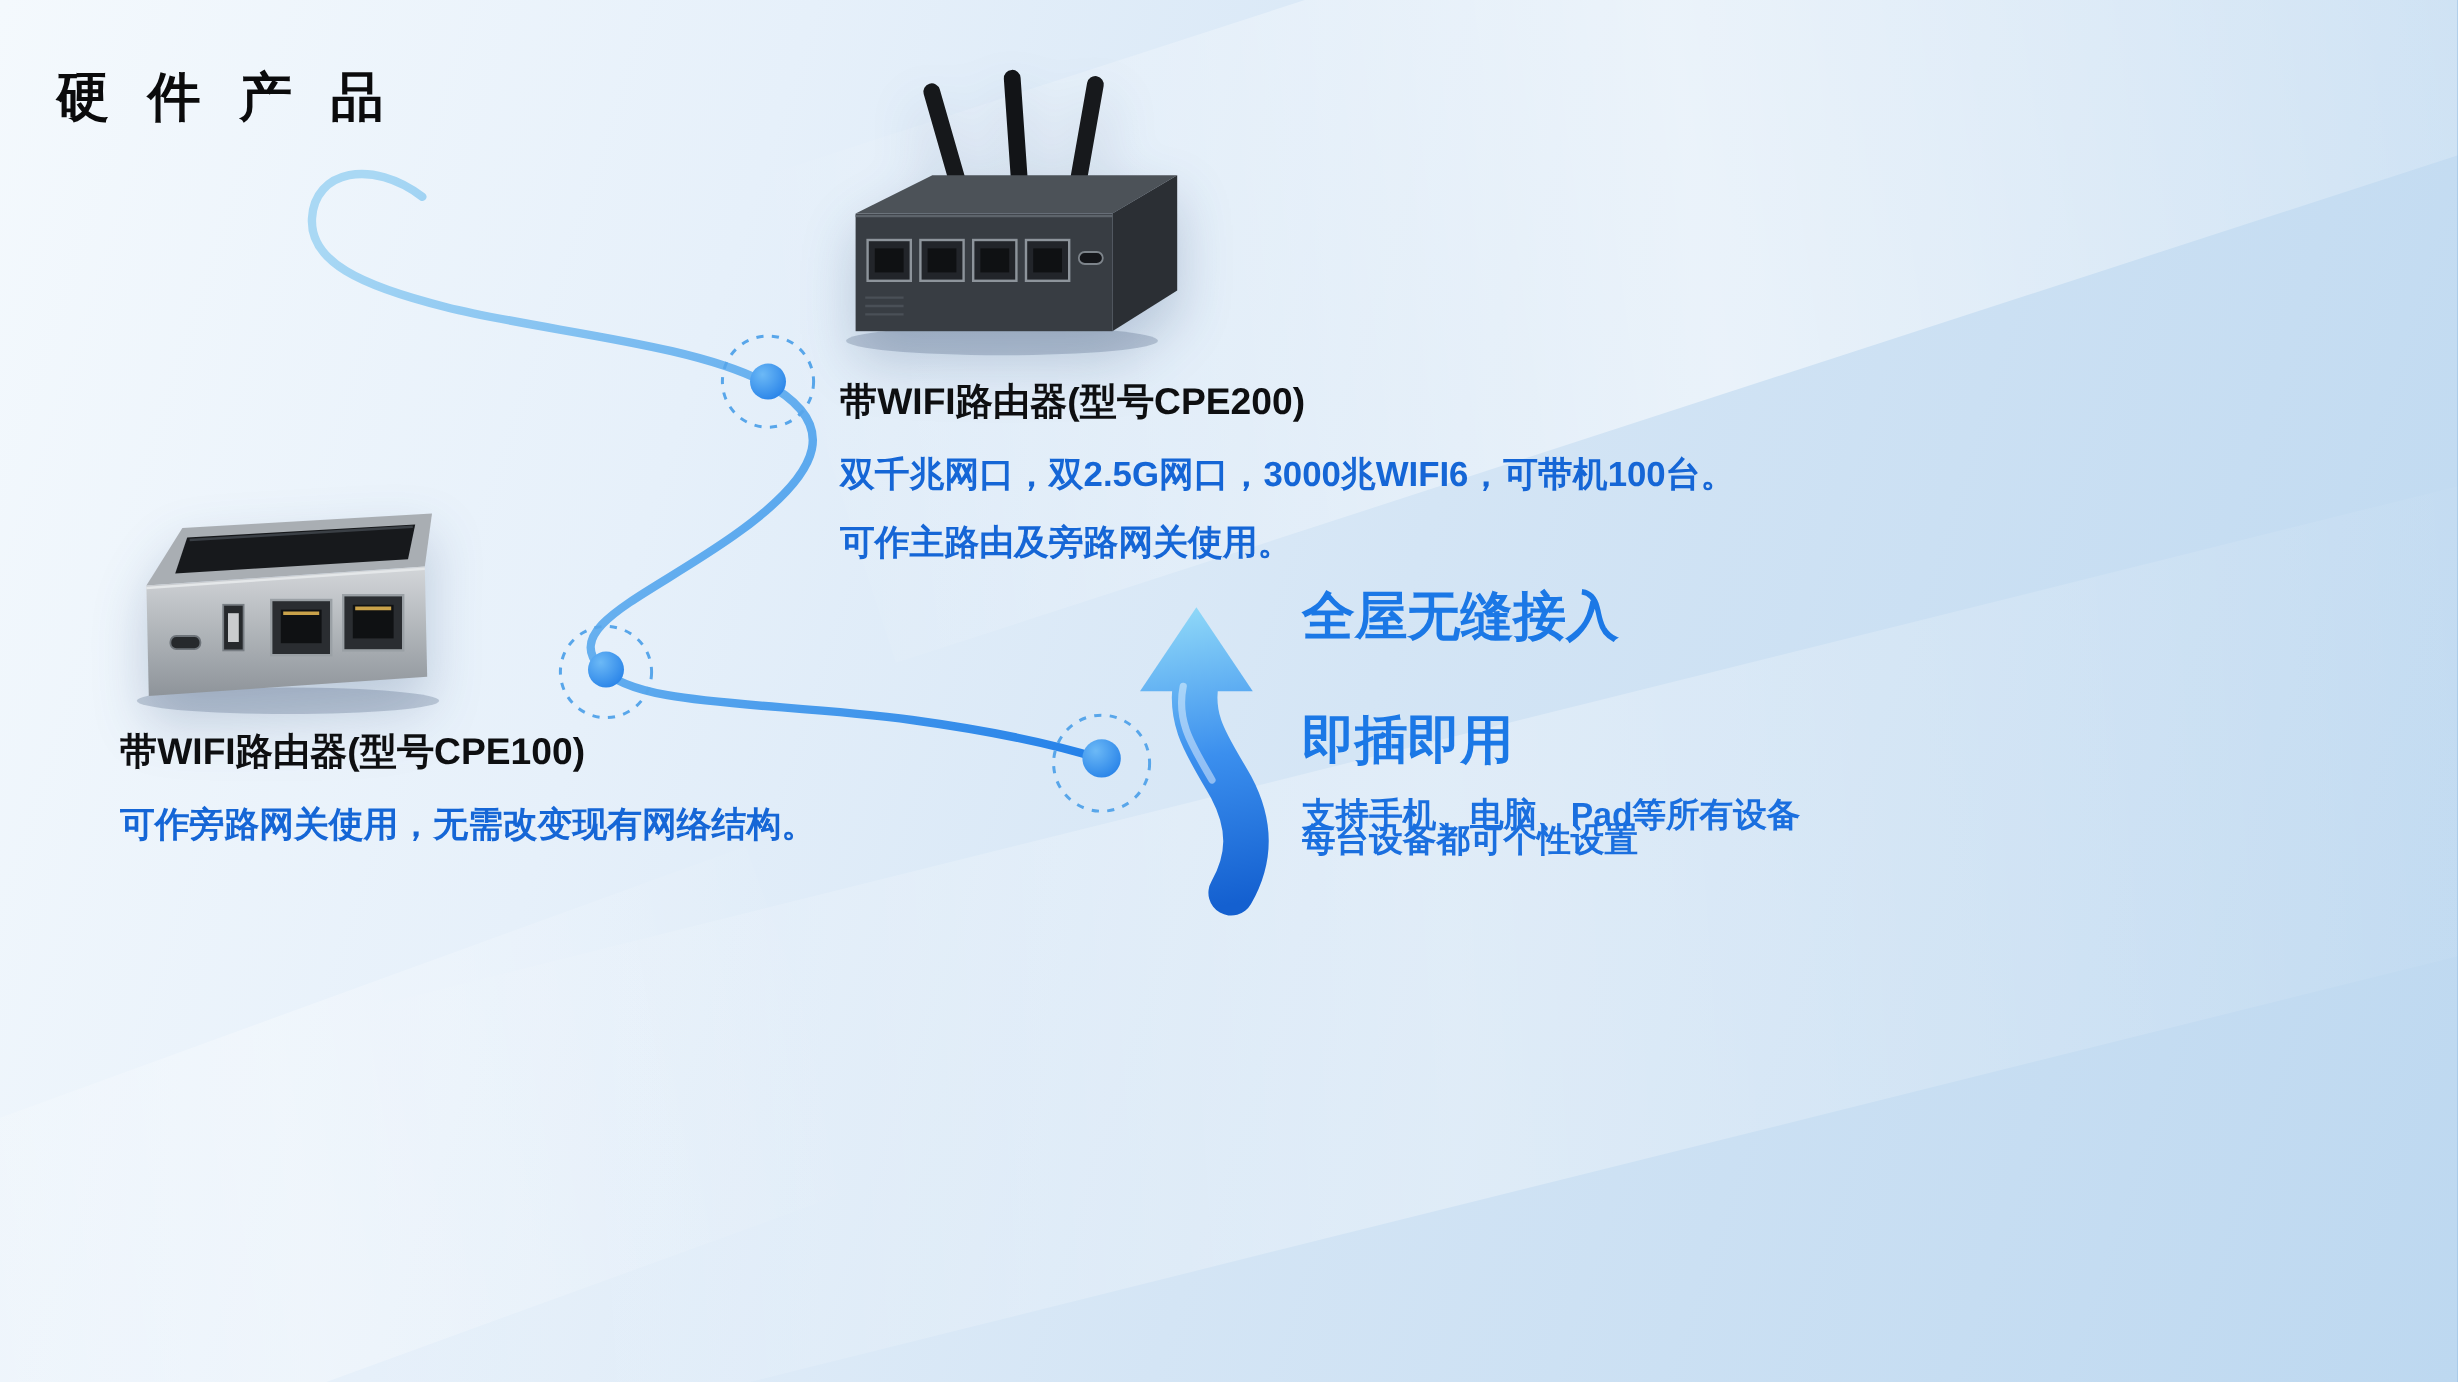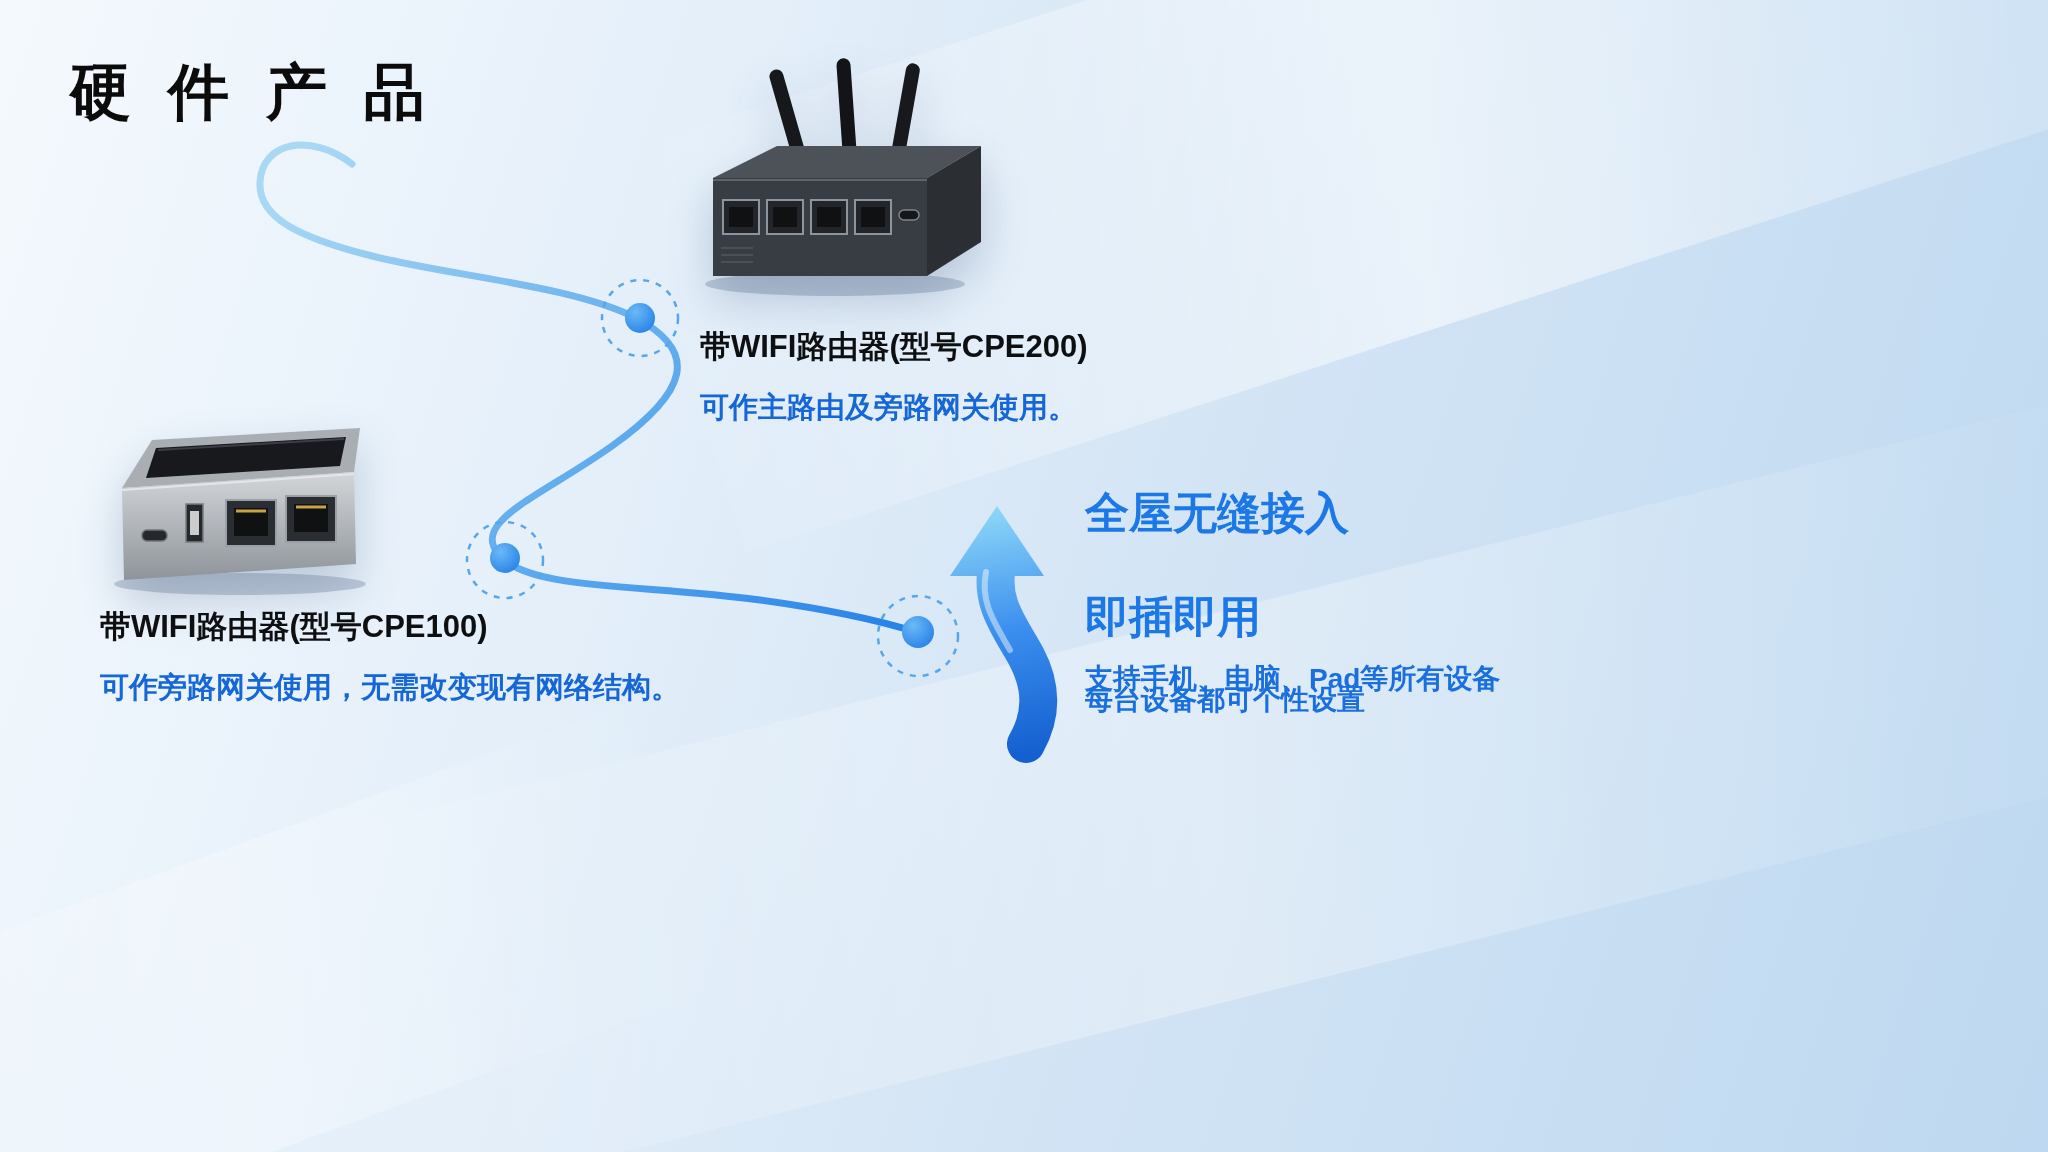--- a/index.html
+++ b/index.html
@@ -7,31 +7,31 @@
   .stage{position:relative;width:2048px;height:1152px;overflow:hidden;
          background:linear-gradient(108deg,#f4f9fd 0%,#e6f0fa 28%,#d4e5f5 55%,#bdd8f0 100%);}
   .streak{position:absolute;pointer-events:none;}
   .streak1{width:1700px;height:420px;left:640px;top:-120px;transform:rotate(-18deg);
            background:linear-gradient(100deg,rgba(255,255,255,0) 0%,rgba(255,255,255,0.55) 45%,rgba(255,255,255,0) 100%);}
   .streak2{width:1900px;height:380px;left:260px;top:620px;transform:rotate(-14deg);
            background:linear-gradient(100deg,rgba(255,255,255,0) 0%,rgba(255,255,255,0.32) 50%,rgba(255,255,255,0) 100%);}
   .streak3{width:900px;height:300px;left:-200px;top:850px;transform:rotate(-20deg);
            background:linear-gradient(100deg,rgba(255,255,255,0) 0%,rgba(255,255,255,0.30) 50%,rgba(255,255,255,0) 100%);}
 
-  .page-title{position:absolute;left:70px;top:52px;margin:0;font-size:61px;font-weight:900;
+  .page-title{position:absolute;left:47px;top:52px;margin:0;font-size:44px;font-weight:900;
               letter-spacing:10px;color:#0b0b0c;}
 
   .router{position:absolute;filter:drop-shadow(0 20px 22px rgba(25,55,105,0.22));}
   .router-cpe200{left:695px;top:50px;}
   .router-cpe100{left:108px;top:412px;}
 
   .overlay-svg{position:absolute;left:0;top:0;pointer-events:none;}
 
   .product-block{position:absolute;}
-  .product-cpe200{left:700px;top:326px;width:800px;}
+  .product-cpe200{left:700px;top:314px;width:800px;}
   .product-cpe100{left:100px;top:606px;width:700px;}
   .product-name{margin:0 0 20px 0;font-size:31px;font-weight:800;color:#0e0f11;}
   .product-desc{margin:0 0 17px 0;font-size:29px;font-weight:600;color:#1566d6;}
 
   .hl{position:absolute;left:1085px;margin:0;color:#1b78e6;white-space:nowrap;}
   .hl-big{font-size:44px;font-weight:800;}
   .hl1{top:484px;}
   .hl2{top:588px;}
   .hl-small{font-size:28px;font-weight:700;color:#1a6fdf;}
   .hl3{top:660px;}
@@ -142,20 +142,21 @@
         <rect x="178" y="84" width="50" height="46" fill="#2a2d31" stroke="#9aa0a5" stroke-width="2"></rect>
         <rect x="186" y="92" width="34" height="28" fill="#0f1113"></rect>
         <line x1="128" y1="99" x2="158" y2="99" stroke="#c9a24a" stroke-width="3"></line>
         <line x1="188" y1="95" x2="218" y2="95" stroke="#c9a24a" stroke-width="3"></line>
       </g>
     </svg>
   </div>
 
   <div class="product-block product-cpe200">
     <p class="product-name">带WIFI路由器(型号CPE200)</p>
+    <p class="product-desc">双千兆网口，双2.5G网口，3000兆WIFI6，可带机100台。</p>
     <p class="product-desc">可作主路由及旁路网关使用。</p>
   </div>
 
   <div class="product-block product-cpe100">
     <p class="product-name">带WIFI路由器(型号CPE100)</p>
     <p class="product-desc">可作旁路网关使用，无需改变现有网络结构。</p>
   </div>
 
   <p class="hl hl-big hl1">全屋无缝接入</p>
   <p class="hl hl-small hl3">支持手机、电脑、Pad等所有设备</p>

